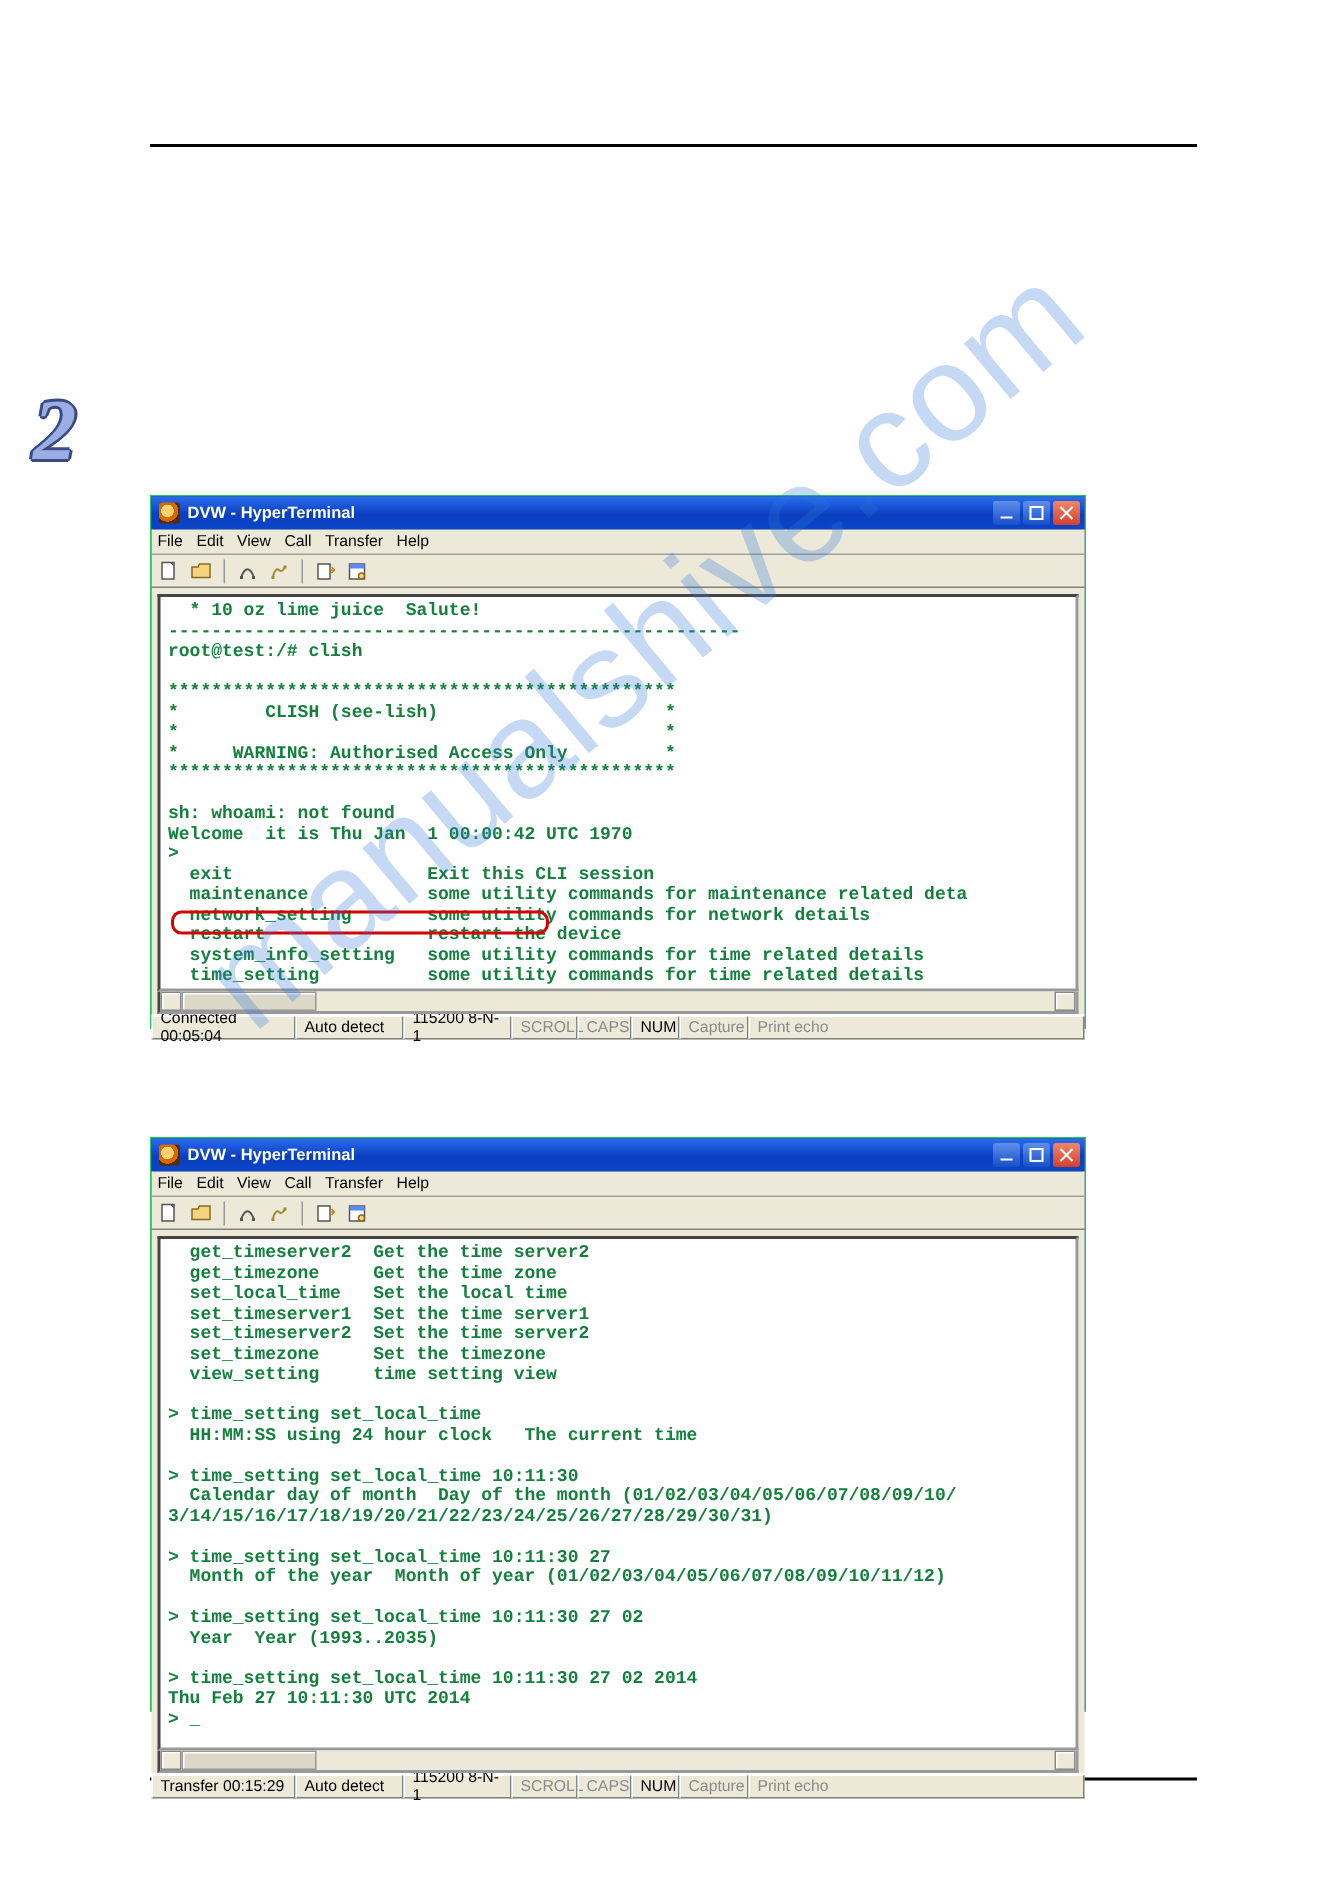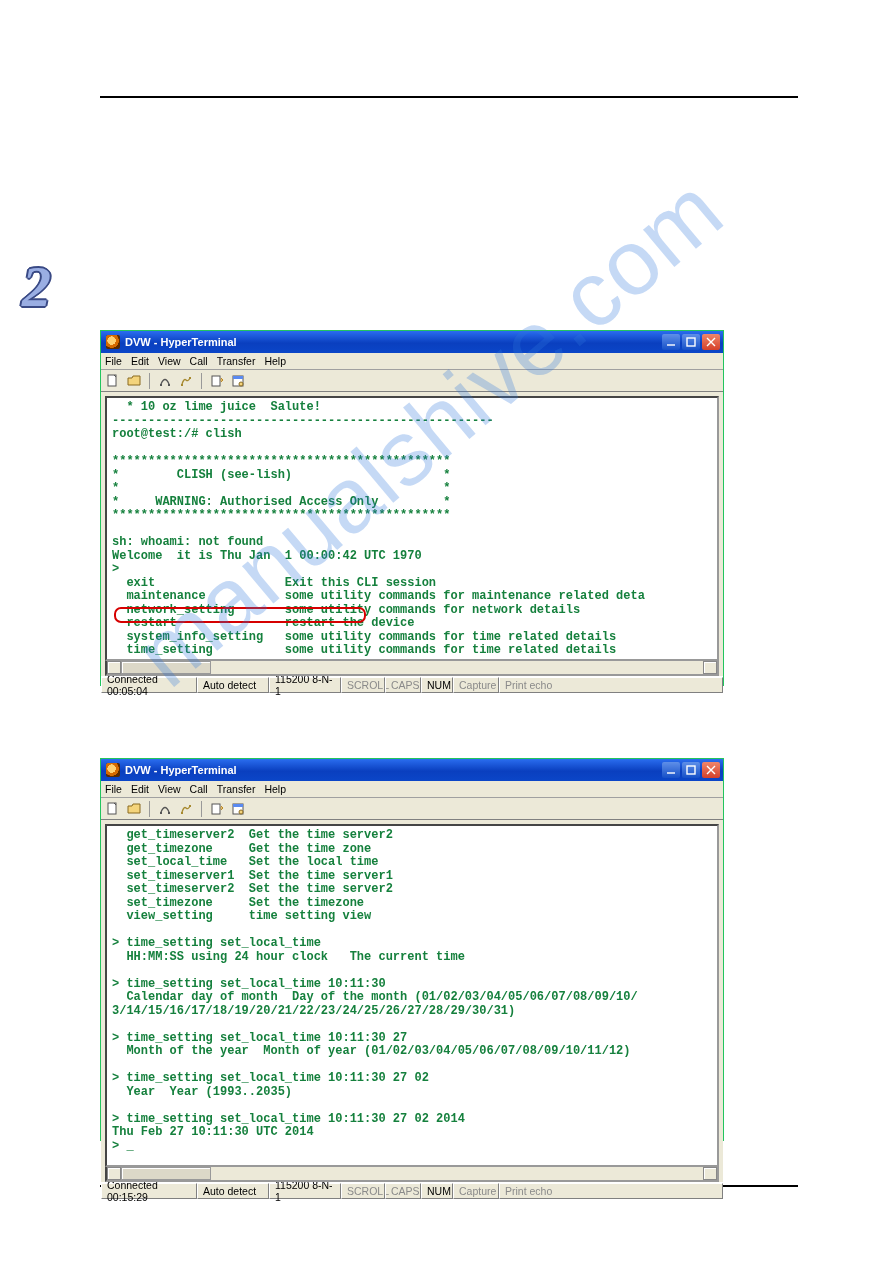--- a/index.html
+++ b/index.html
@@ -292,21 +292,21 @@
 Thu Feb 27 10:11:30 UTC 2014
 &gt; _</div>
     </div>
     <div class="hscroll">
       <div class="arrow l"></div>
           <div class="thumb"></div>
           <div class="arrow r"></div>
     </div>
   </div>
   <div class="statusbar">
-    <div class="stat" style="width:96px">Connected 00:15:29</div>
+    <div class="stat" style="width:96px">Transfer 00:15:29</div>
     <div class="stat" style="width:72px">Auto detect</div>
     <div class="stat" style="width:72px">115200 8-N-1</div>
     <div class="stat dim" style="width:44px">SCROLL</div>
     <div class="stat dim" style="width:36px">CAPS</div>
     <div class="stat" style="width:32px">NUM</div>
     <div class="stat dim" style="width:46px">Capture</div>
     <div class="stat dim" style="flex:1">Print echo</div>
   </div>
 </div>
 

